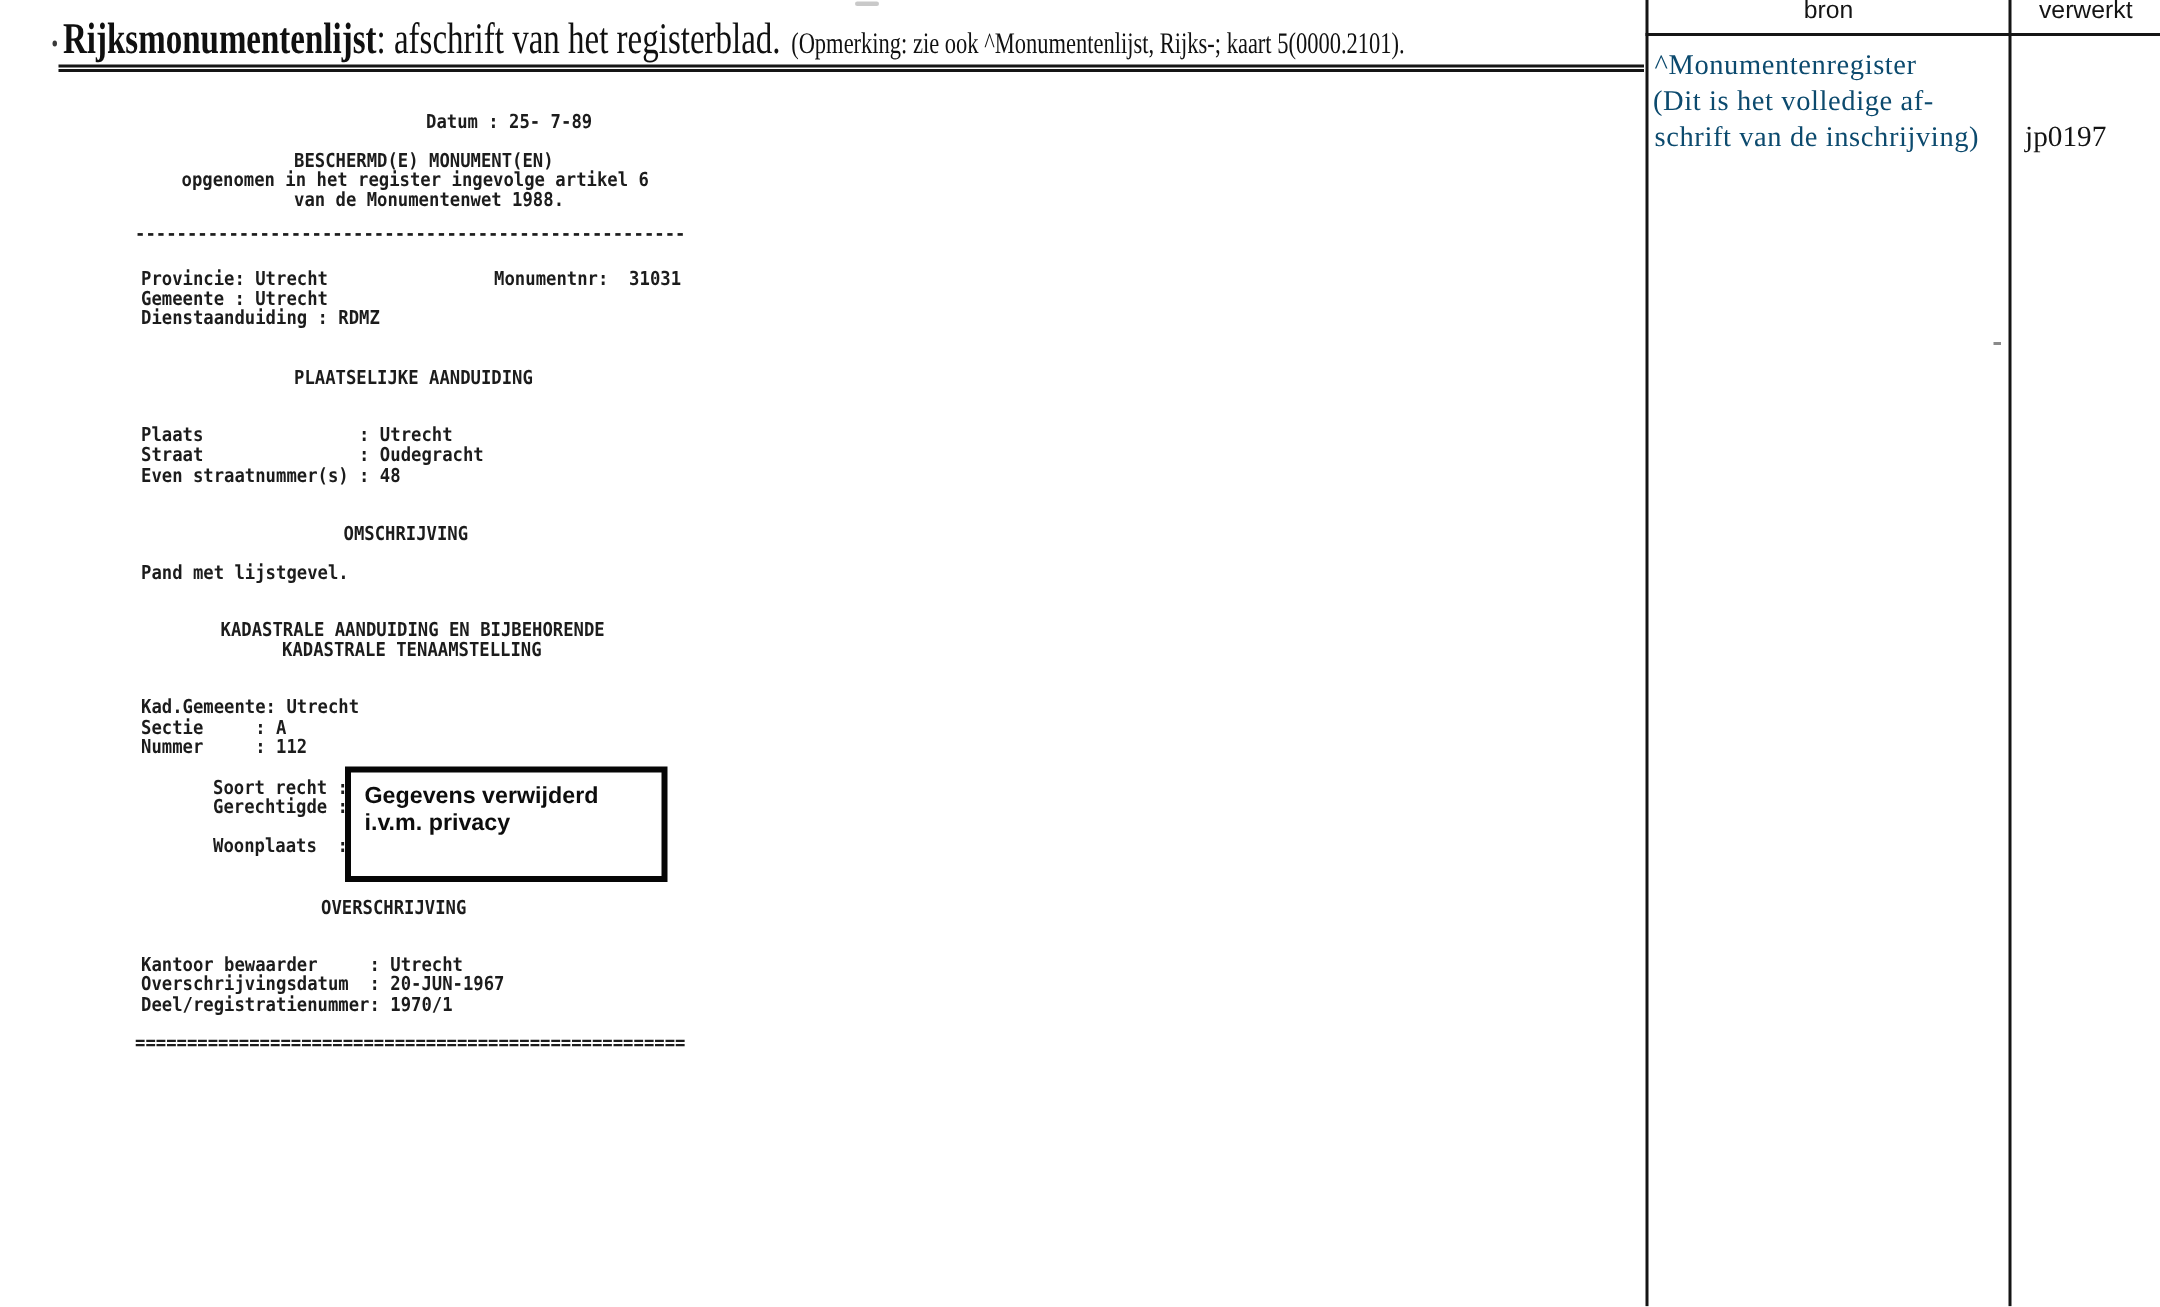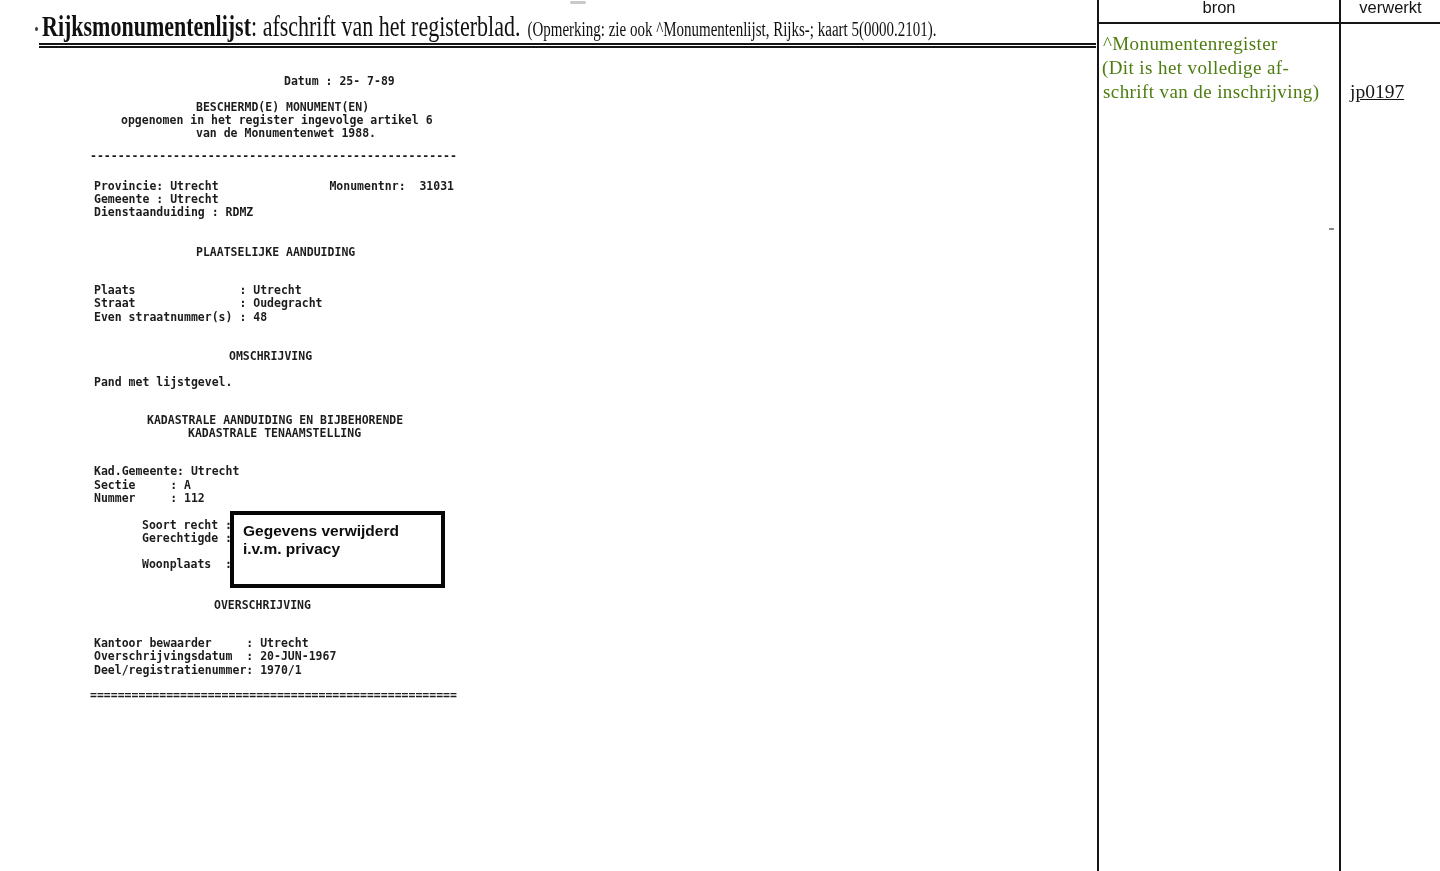--- a/index.html
+++ b/index.html
@@ -25,23 +25,23 @@
          border:4px solid #060606;box-sizing:border-box;background:#ffffff;
          padding:7px 16px 0 9px;}
   .privacy-box div{font:700 15.5px/17.5px "Liberation Sans",sans-serif;color:#0d0d0d;}
 
   
   .vline{position:absolute;top:0;width:2px;height:871px;background:#151515;}
   .hline{position:absolute;left:1097px;top:22px;width:343px;height:2px;background:#151515;}
   .col-head{position:absolute;top:-3px;font:400 16.5px/20px "Liberation Sans",sans-serif;
          color:#141414;text-align:center;}
   .bron-line{position:absolute;font-family:"Liberation Serif",serif;font-size:19px;
-         letter-spacing:.4px;color:#4d7c0f;white-space:nowrap;}
+         letter-spacing:.4px;color:#0c4a6e;white-space:nowrap;}
   .verwerkt-code{position:absolute;left:1350px;top:81px;font-family:"Liberation Serif",serif;
-         font-size:19.5px;color:#141414;text-decoration:underline;}
+         font-size:19.5px;color:#141414;}
 
   
   .artifact{position:absolute;}
 </style>
 </head>
 <body>
 
 <div class="page">
 
   <div class="title">

